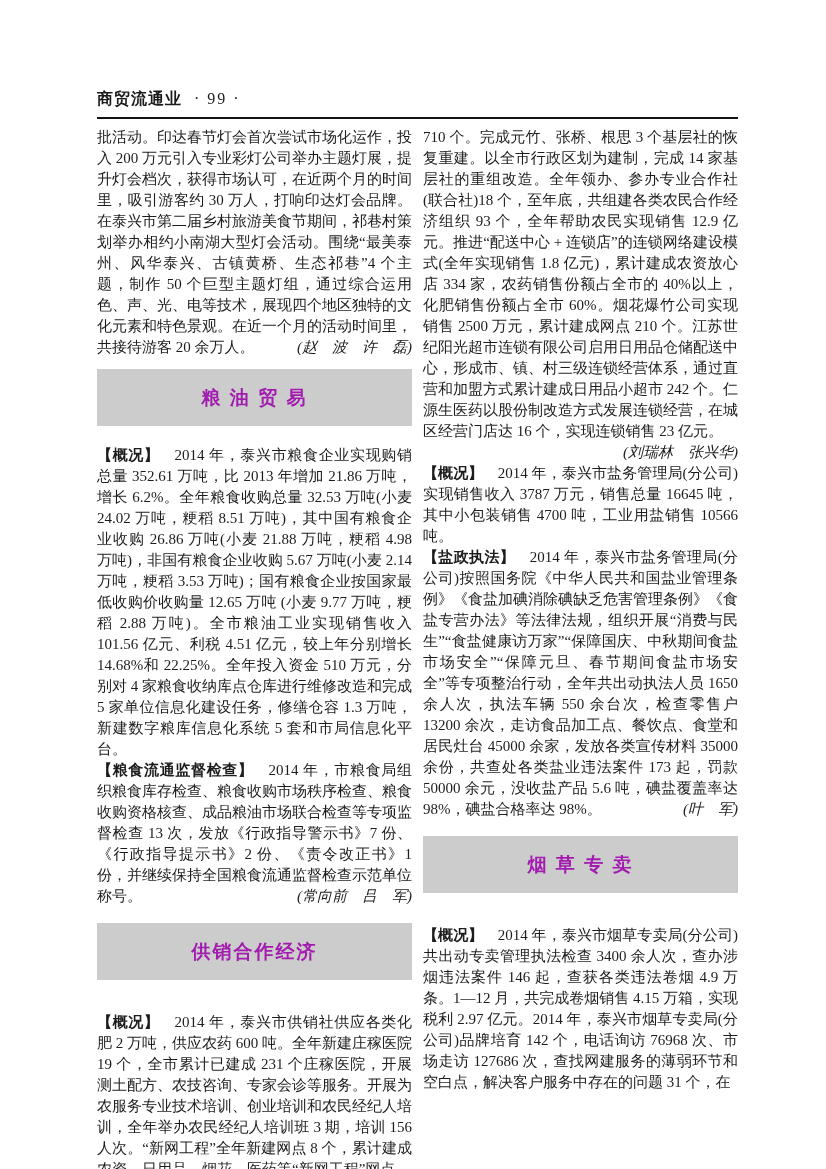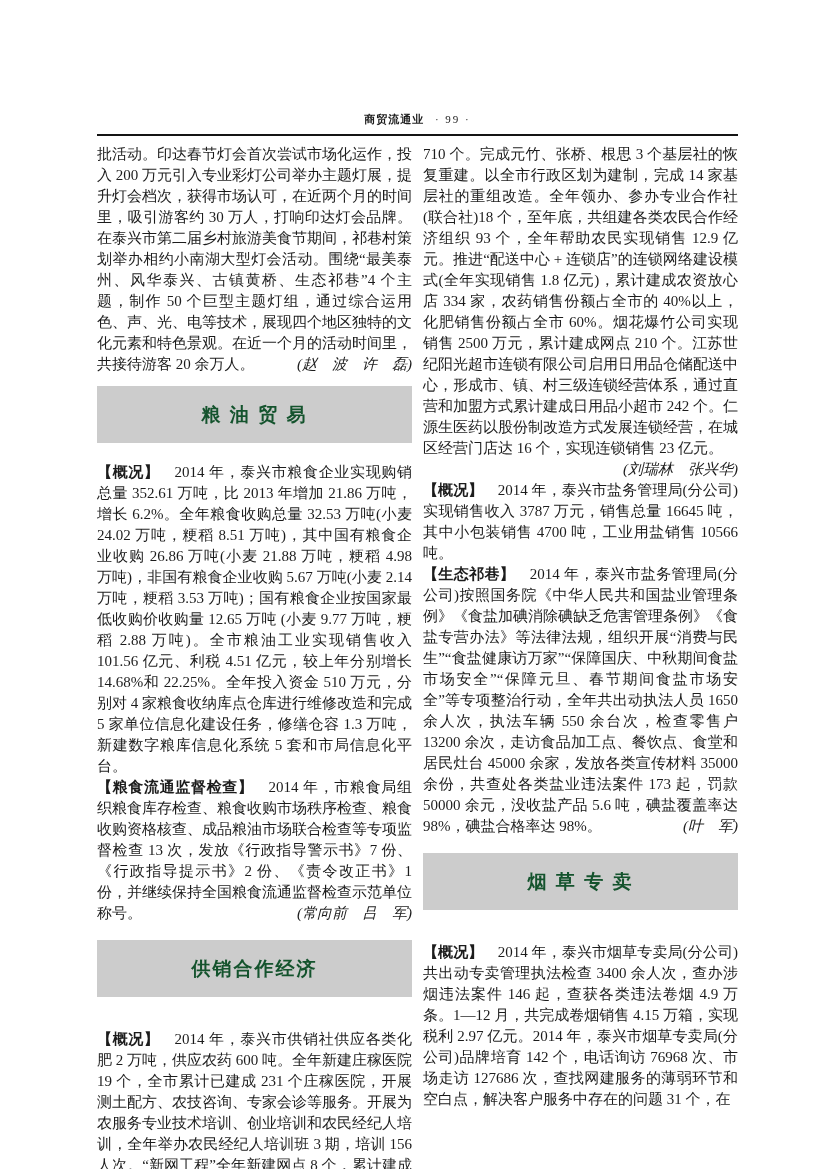--- a/index.html
+++ b/index.html
@@ -7,23 +7,23 @@
     width:826px;height:1169px;
     background:#ffffff;
     font-family:"Liberation Serif", serif;
     color:#1c1c1c;
     overflow:hidden;
   }
   .page{
     position:absolute;left:97px;top:0;width:641px;
   }
   .running-head{
-    margin-top:112px;
-    text-align:center;
-    font-size:11px;
+    margin-top:89px;
+    text-align:left;
+    font-size:16px;
     white-space:nowrap;
   }
   .running-head .head-title{
     font-weight:bold;
     font-family:"Liberation Sans", sans-serif;
     letter-spacing:1px;
   }
   .running-head .head-pageno{
     font-family:"Liberation Serif", serif;
     margin-left:8px;
@@ -62,21 +62,21 @@
   .section-box{
     height:57px;
     background:#cccccc;
     display:flex;
     align-items:center;
     justify-content:center;
     font-family:"Liberation Sans", sans-serif;
     font-weight:bold;
     font-size:19px;
     letter-spacing:2px;
-    color:#14532d;
+    color:#a21caf;
   }
   .mt-para{margin-top:9px;}
   .box-after-para{margin-top:11px;margin-bottom:19px;}
   .box-mid{margin-top:16px;margin-bottom:32px;}
 </style>
 </head>
 <body>
 
 <div class="page">
 
@@ -128,21 +128,21 @@
         <span class="sig">(刘瑞林　张兴华)</span>
       </p>
 
 
       <p class="para">
         <span class="label">【概况】</span>
         <span>2014 年，泰兴市盐务管理局(分公司)实现销售收入 3787 万元，销售总量 16645 吨，其中小包装销售 4700 吨，工业用盐销售 10566 吨。</span>
       </p>
 
       <p class="para mt-para">
-        <span class="label">【生态祁巷】</span>
+        <span class="label">【盐政执法】</span>
         <span>2014 年，泰兴市盐务管理局(分公司)按照国务院《中华人民共和国盐业管理条例》《食盐加碘消除碘缺乏危害管理条例》《食盐专营办法》等法律法规，组织开展“消费与民生”“食盐健康访万家”“保障国庆、中秋期间食盐市场安全”“保障元旦、春节期间食盐市场安全”等专项整治行动，全年共出动执法人员 1650 余人次，执法车辆 550 余台次，检查零售户 13200 余次，走访食品加工点、餐饮点、食堂和居民灶台 45000 余家，发放各类宣传材料 35000 余份，共查处各类盐业违法案件 173 起，罚款 50000 余元，没收盐产品 5.6 吨，碘盐覆盖率达 98%，碘盐合格率达 98%。</span>
         <span class="sig">(叶　军)</span>
       </p>
 
       <div class="section-box box-mid">
         <span>烟 草 专 卖</span>
       </div>
 
       <p class="para">
         <span class="label">【概况】</span>

